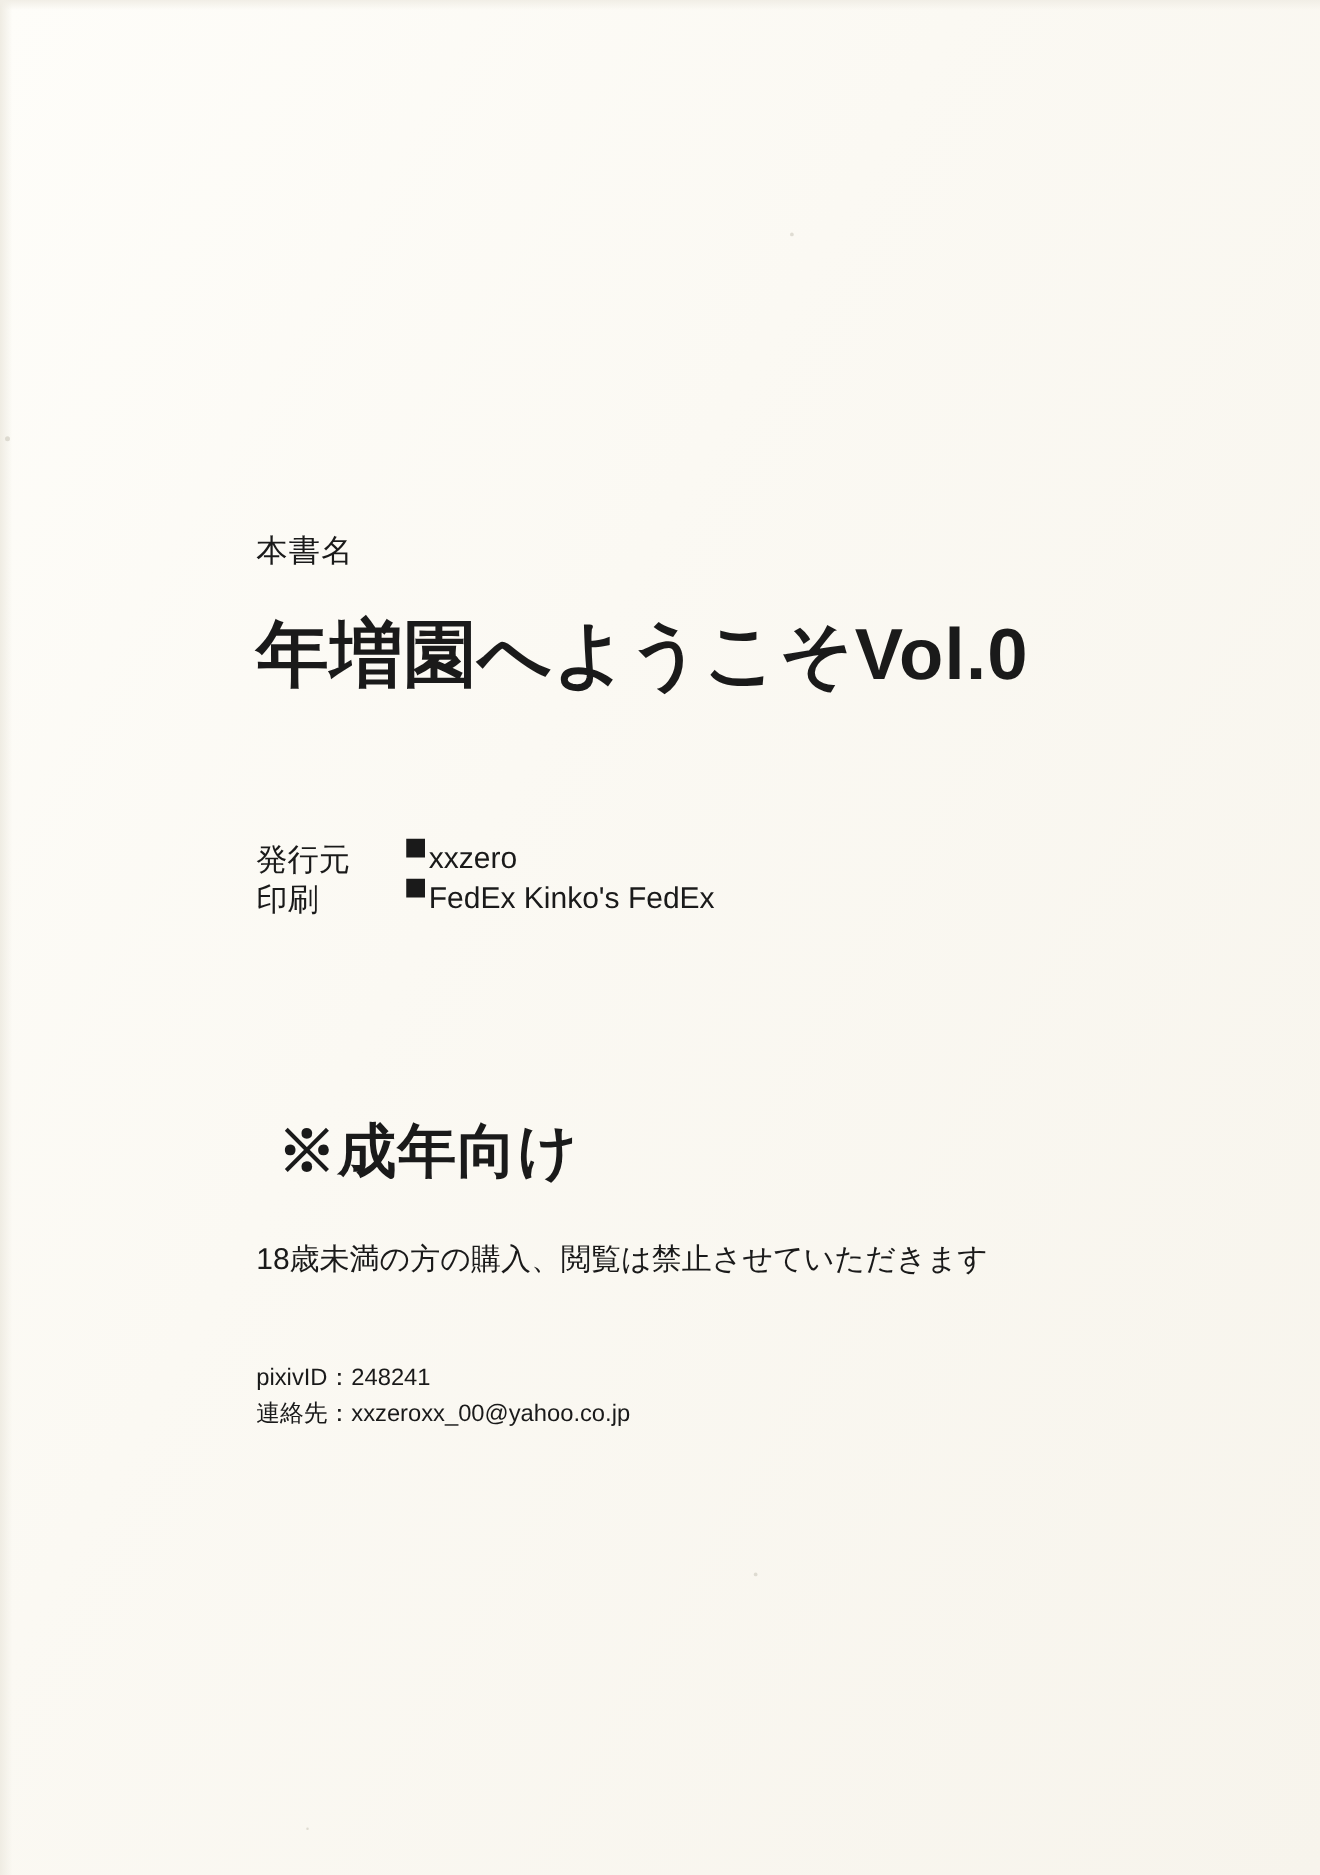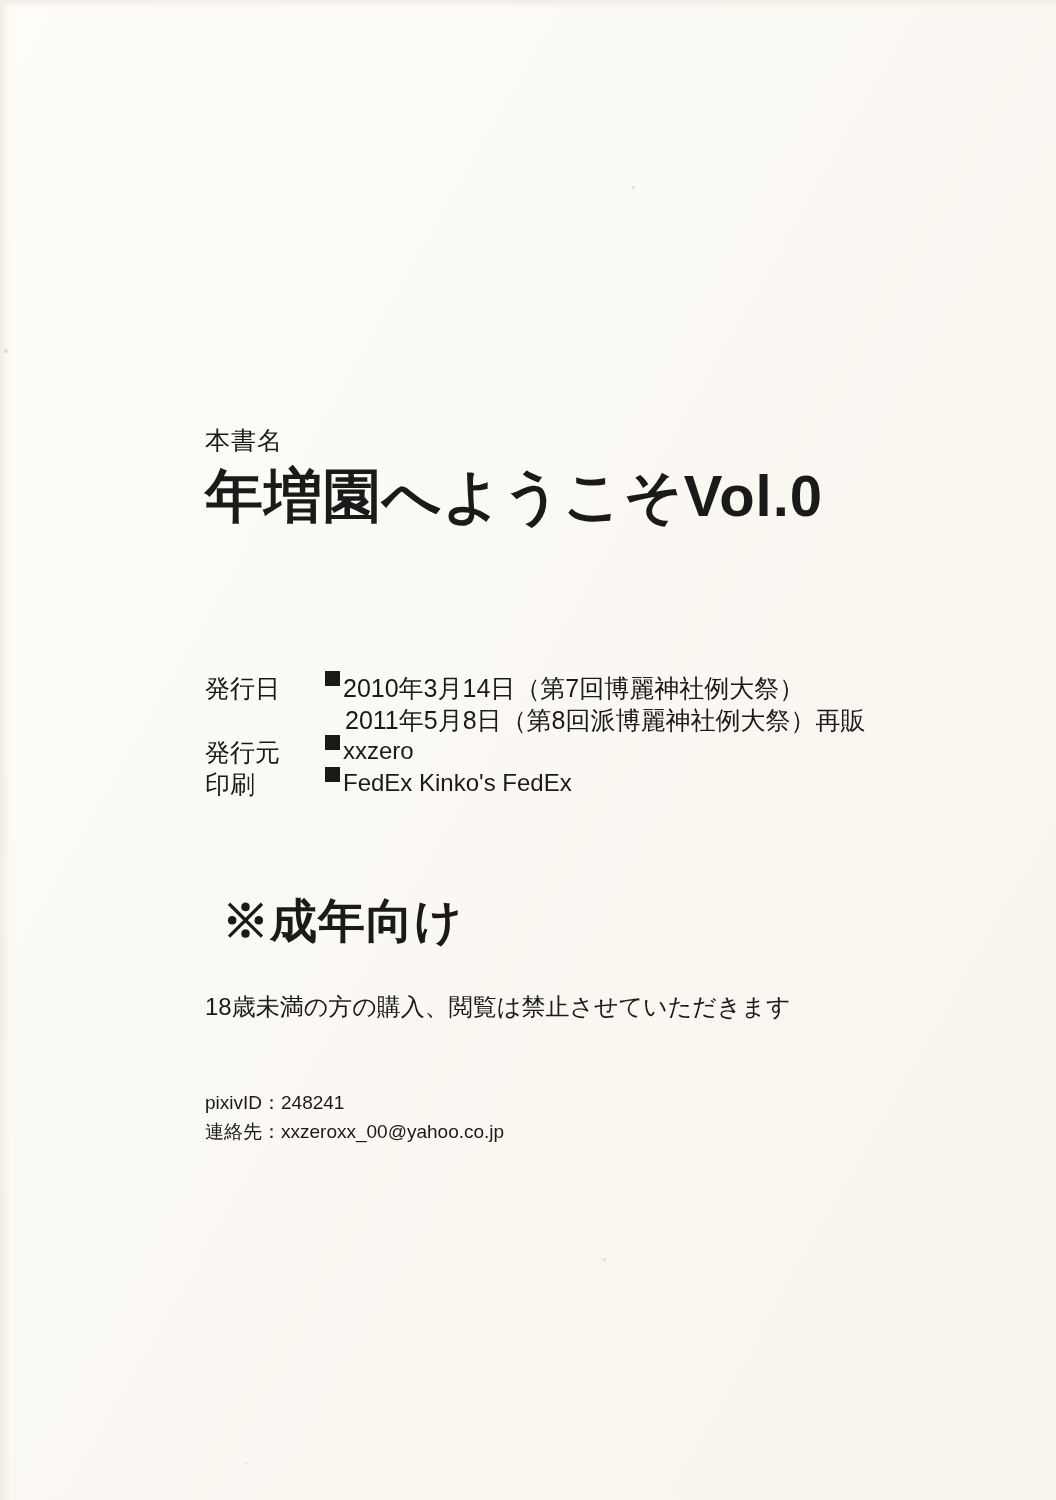--- a/index.html
+++ b/index.html
@@ -55,21 +55,21 @@
     position: absolute;
     top: 424px;
     left: 0;
     font-size: 25px;
     font-weight: 400;
     letter-spacing: 1px;
   }
 
   .title {
     position: absolute;
-    top: 458px;
+    top: 485px;
     left: 0;
     font-size: 58px;
     font-weight: 700;
     letter-spacing: 1px;
     white-space: nowrap;
   }
 
   .meta {
     position: absolute;
     top: 672px;
@@ -144,27 +144,21 @@
   <div class="speck s4"></div>
 
   <div class="content">
 
     <div class="label-honsyomei">本書名</div>
 
     <div class="title">年増園へようこそVol.0</div>
 
     <div class="meta">
 
-      <div class="meta-row">
-        <span class="meta-key">発行日</span>
-        <span class="meta-sq"></span>
-        <span class="meta-val">2010年3月14日（第7回博麗神社例大祭）</span>
-      </div>
 
-      <div class="meta-sub">2011年5月8日（第8回派博麗神社例大祭）再販</div>
 
       <div class="meta-row">
         <span class="meta-key">発行元</span>
         <span class="meta-sq"></span>
         <span class="meta-val meta-latin">xxzero</span>
       </div>
 
       <div class="meta-row">
         <span class="meta-key">印刷</span>
         <span class="meta-sq"></span>

